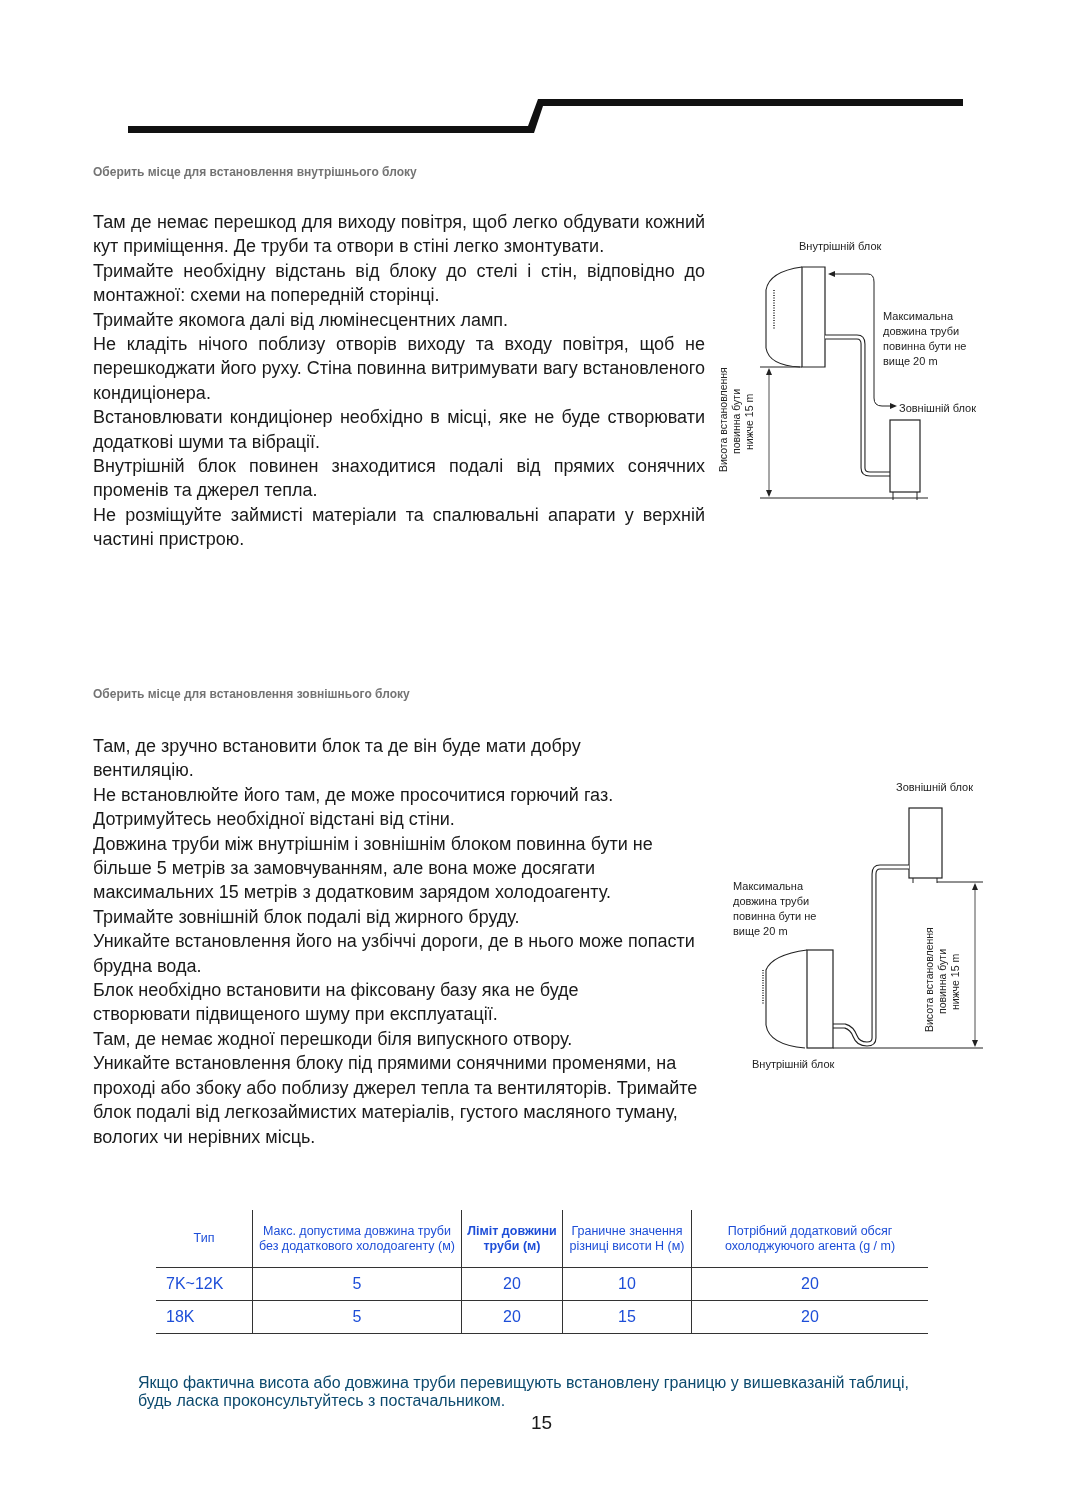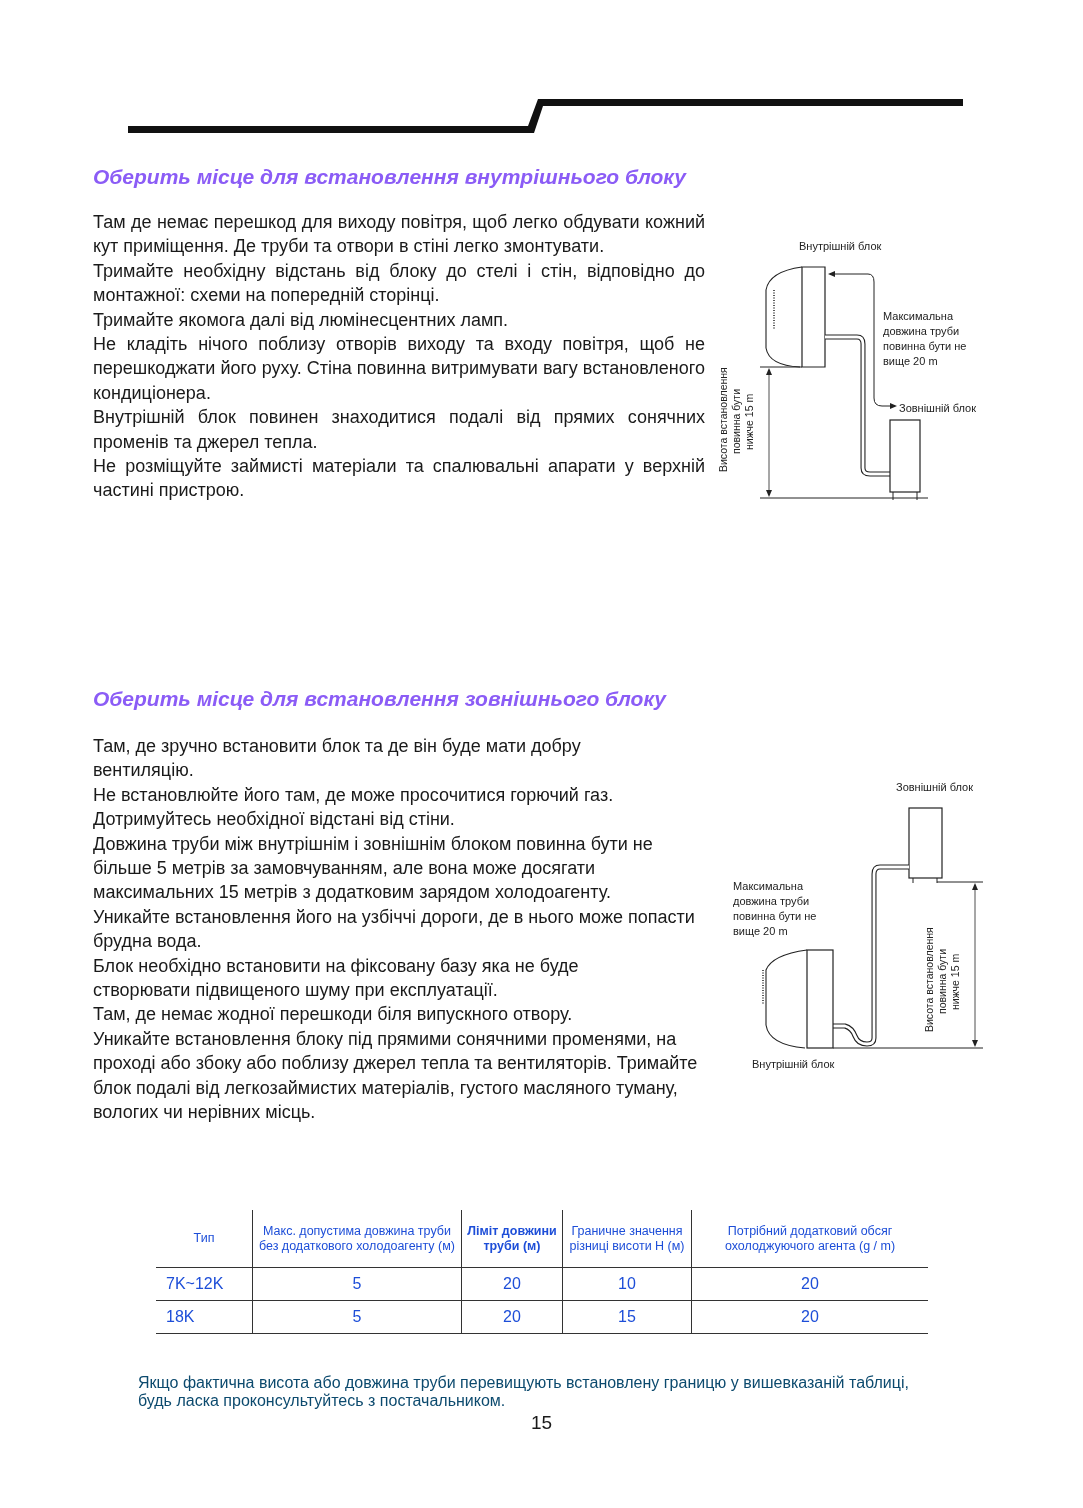--- a/index.html
+++ b/index.html
@@ -2,21 +2,21 @@
 <html><head>
 <meta charset="utf-8">
 <style>
   html, body { margin: 0; padding: 0; background: #ffffff; }
   body { width: 1083px; height: 1508px; position: relative; overflow: hidden;
          font-family: "Liberation Sans", sans-serif; color: #1a1a1a; }
   .title-wrap { position: absolute; left: 128px; top: 82px; width: 840px; height: 60px; }
   .page-title { position: absolute; left: 0; top: 0; font-size: 41px; line-height: 46px;
                 font-family: "Liberation Sans", sans-serif; font-weight: normal; letter-spacing: -0.5px; color: #111; }
   .title-rule { position: absolute; left: 0; top: 0; }
-  .section-heading { position: absolute; left: 93px; font-weight: bold; font-size: 21px; color: #8b5cf6; font-style: italic; }
+  .section-heading { position: absolute; left: 93px; font-weight: bold; font-size: 12px; color: #737373; }
   .body-text { position: absolute; left: 93px; width: 612px; font-size: 18px; line-height: 24.4px; color: #1a1a1a; }
   .body-text p { margin: 0; text-align: justify; text-align-last: left; }
   .body-text.narrow p { text-align: left; }
   .diagram { position: absolute; }
   .diagram text { font-family: "Liberation Sans", sans-serif; fill: #222; }
   table.spec { position: absolute; left: 156px; top: 1210px; width: 772px; border-collapse: collapse;
                font-size: 16px; color: #1d4ed8; }
   table.spec th { font-weight: normal; font-size: 12.5px; line-height: 15px; padding: 4px 4px;
                   border-left: 1px solid #333; border-bottom: 1px solid #333; text-align: center; height: 49px; }
   table.spec th:first-child, table.spec td:first-child { border-left: none; }
@@ -33,20 +33,21 @@
     <polygon points="0,44 400,44 410,17 835,17 835,24 415,24 406,51 0,51" fill="#111"></polygon>
   </svg>
 </div>
 
 <div class="section-heading" style="top:165px;">Оберить місце для встановлення внутрішнього блоку</div>
 <div class="body-text" style="top:210px;">
   <p>Там де немає перешкод для виходу повітря, щоб легко обдувати кожний кут приміщення. Де труби та отвори в стіні легко змонтувати.</p>
   <p>Тримайте необхідну відстань від блоку до стелі і стін, відповідно до монтажної: схеми на попередній сторінці.</p>
   <p>Тримайте якомога далі від люмінесцентних ламп.</p>
   <p>Не кладіть нічого поблизу отворів виходу та входу повітря, щоб не перешкоджати його руху. Стіна повинна витримувати вагу встановленого кондиціонера.</p>
+  <p>Встановлювати кондиціонер необхідно в місці, яке не буде створювати додаткові шуми та вібрації.</p>
   <p>Внутрішній блок повинен знаходитися подалі від прямих сонячних променів та джерел тепла.</p>
   <p>Не розміщуйте займисті матеріали та спалювальні апарати у верхній частині пристрою.</p>
 </div>
 
 <svg class="diagram" style="left:700px; top:230px;" width="300" height="280">
   <text x="99" y="20" font-size="11">Внутрішній блок</text>
 
   <path d="M102,37 L102,137 L125,137 L125,37 Z" fill="#fff" stroke="#222" stroke-width="1.2"></path>
   <path d="M102,37 C80,40 68,48 66,60 L66,118 C68,130 80,136 100,137" fill="none" stroke="#222" stroke-width="1.1"></path>
   <path d="M74,60 L74,100" stroke="#222" stroke-width="1.5" stroke-dasharray="1,1.5"></path>
@@ -80,20 +81,21 @@
     <tspan x="22" dy="13">нижче 15 m</tspan>
   </text>
 </svg>
 
 <div class="section-heading" style="top:687px;">Оберить місце для встановлення зовнішнього блоку</div>
 <div class="body-text narrow" style="top:734px; width:620px;">
   <p style="width:580px;">Там, де зручно встановити блок та де він буде мати добру вентиляцію.</p>
   <p>Не встановлюйте його там, де може просочитися горючий газ.</p>
   <p>Дотримуйтесь необхідної відстані від стіни.</p>
   <p style="width:615px;">Довжина труби між внутрішнім і зовнішнім блоком повинна бути не більше 5 метрів за замовчуванням, але вона може досягати максимальних 15 метрів з додатковим зарядом холодоагенту.</p>
+  <p>Тримайте зовнішній блок подалі від жирного бруду.</p>
   <p>Уникайте встановлення його на узбіччі дороги, де в нього може попасти брудна вода.</p>
   <p style="width:575px;">Блок необхідно встановити на фіксовану базу яка не буде створювати підвищеного шуму при експлуатації.</p>
   <p>Там, де немає жодної перешкоди біля випускного отвору.</p>
   <p style="width:610px;">Уникайте встановлення блоку під прямими сонячними променями, на проході або збоку або поблизу джерел тепла та вентиляторів. Тримайте блок подалі від легкозаймистих матеріалів, густого масляного туману, вологих чи нерівних місць.</p>
 </div>
 
 <svg class="diagram" style="left:700px; top:770px;" width="300" height="310">
   <text x="196" y="21" font-size="11">Зовнішній блок</text>
 
   <rect x="209" y="38" width="33" height="70" fill="#fff" stroke="#222" stroke-width="1.2"></rect>

